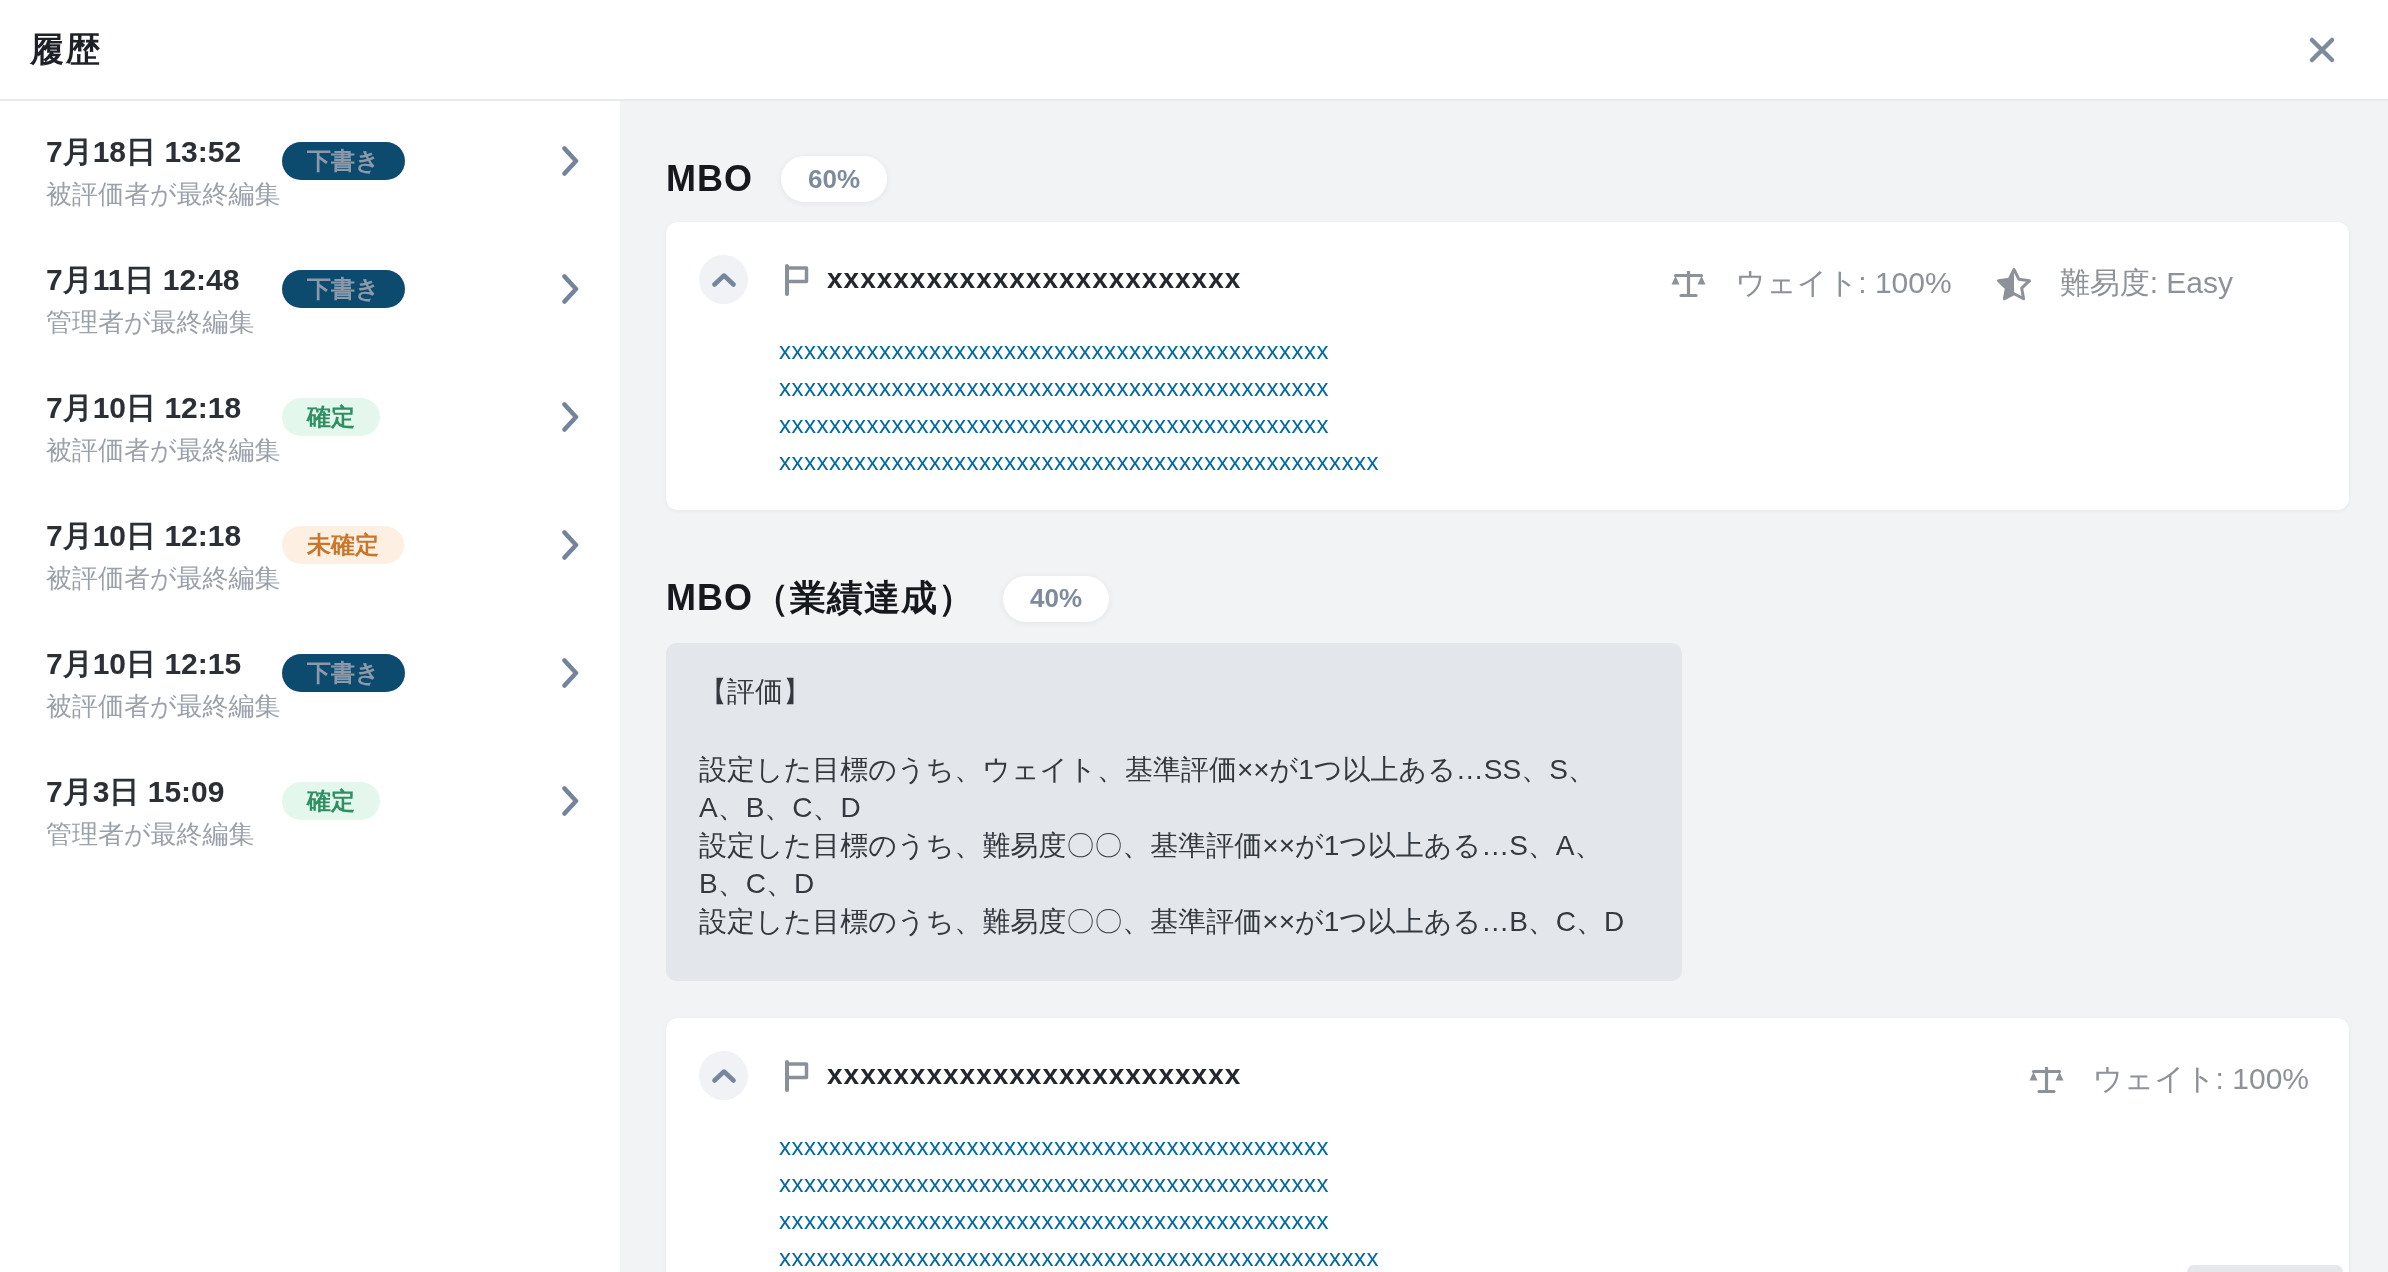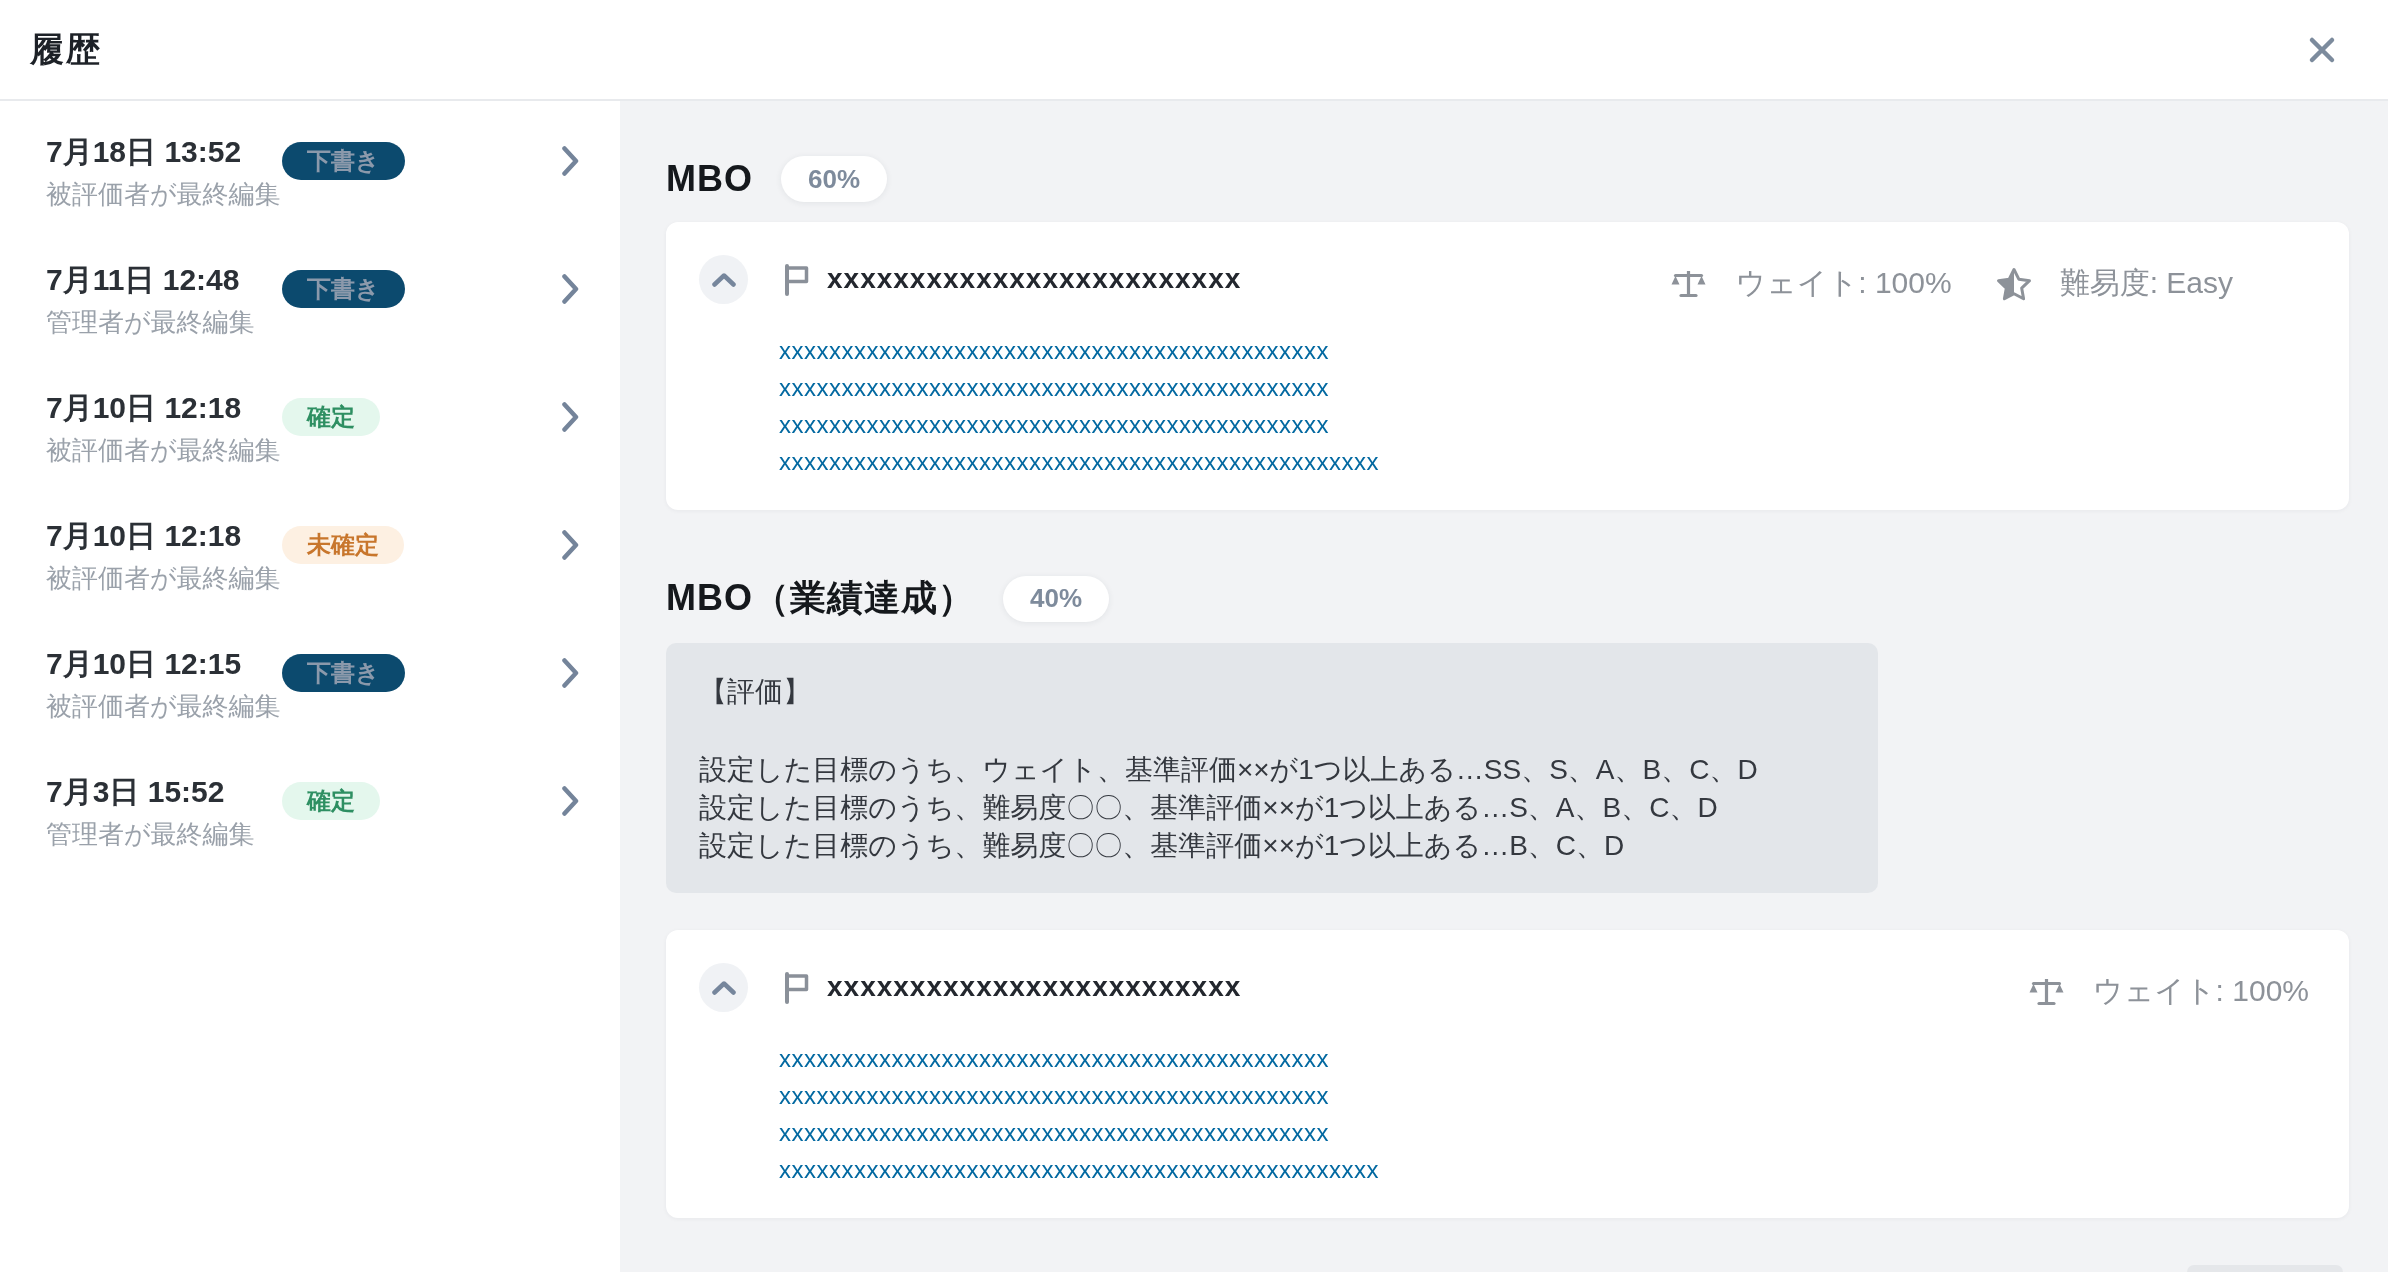--- a/index.html
+++ b/index.html
@@ -46,22 +46,22 @@
   .collapse-btn { width:49px; height:49px; border-radius:50%; background:#f0f2f5;
     display:flex; align-items:center; justify-content:center; flex:0 0 auto; cursor:pointer; }
   .flag-wrap { margin:8px 0 0 35px; flex:0 0 auto; }
   .card-title { margin:8px 0 0 17px; font-size:28px; font-weight:bold; color:#23272e; letter-spacing:1px; }
   .card-meta { margin-left:auto; display:flex; align-items:center; gap:44px; margin-top:8px; }
   .card-meta.two { margin-right:76px; }
   .meta-item { display:flex; align-items:center; gap:28px; color:#8d9299; font-size:30px; white-space:nowrap; }
   .card-body { margin:28px 0 0 80px; font-size:24px; color:#0369a1; line-height:37px; letter-spacing:0.5px; }
 
   
-  .instruction-box { width:1212px; background:#e3e6ea; border-radius:10px;
-    padding:30px 40px 28px 33px; font-size:28px; color:#34383f; line-height:38px; margin-bottom:37px; }
+  .instruction-box { width:1016px; background:#e3e6ea; border-radius:10px;
+    padding:30px 40px 40px 33px; font-size:28px; color:#34383f; line-height:38px; margin-bottom:37px; }
   .instruction-box .iline { min-height:38px; }
   .instruction-box .gap { height:40px; }
 
   .bottom-sliver { position:absolute; right:45px; bottom:0; width:156px; height:7px;
     background:#e5e7ea; border-radius:10px 10px 0 0; }
 
   svg { display:block; }
 </style>
 </head>
 <body>
@@ -146,21 +146,21 @@
           </div>
           <span class="h-chev">
             <svg width="17" height="30" viewBox="0 0 17 30">
               <polyline points="2.5,2.5 14,15 2.5,27.5" fill="none" stroke="#74849a" stroke-width="4.5" stroke-linecap="round" stroke-linejoin="round"></polyline>
             </svg>
           </span>
         </div>
         <div class="h-item">
           <div class="h-row">
             <div class="h-left">
-              <div class="h-date">7月3日 15:52</div>
+              <div class="h-date">7月3日 15:09</div>
               <div class="h-editor">管理者が最終編集</div>
             </div>
             <span class="badge confirmed">確定</span>
           </div>
           <span class="h-chev">
             <svg width="17" height="30" viewBox="0 0 17 30">
               <polyline points="2.5,2.5 14,15 2.5,27.5" fill="none" stroke="#74849a" stroke-width="4.5" stroke-linecap="round" stroke-linejoin="round"></polyline>
             </svg>
           </span>
         </div>

